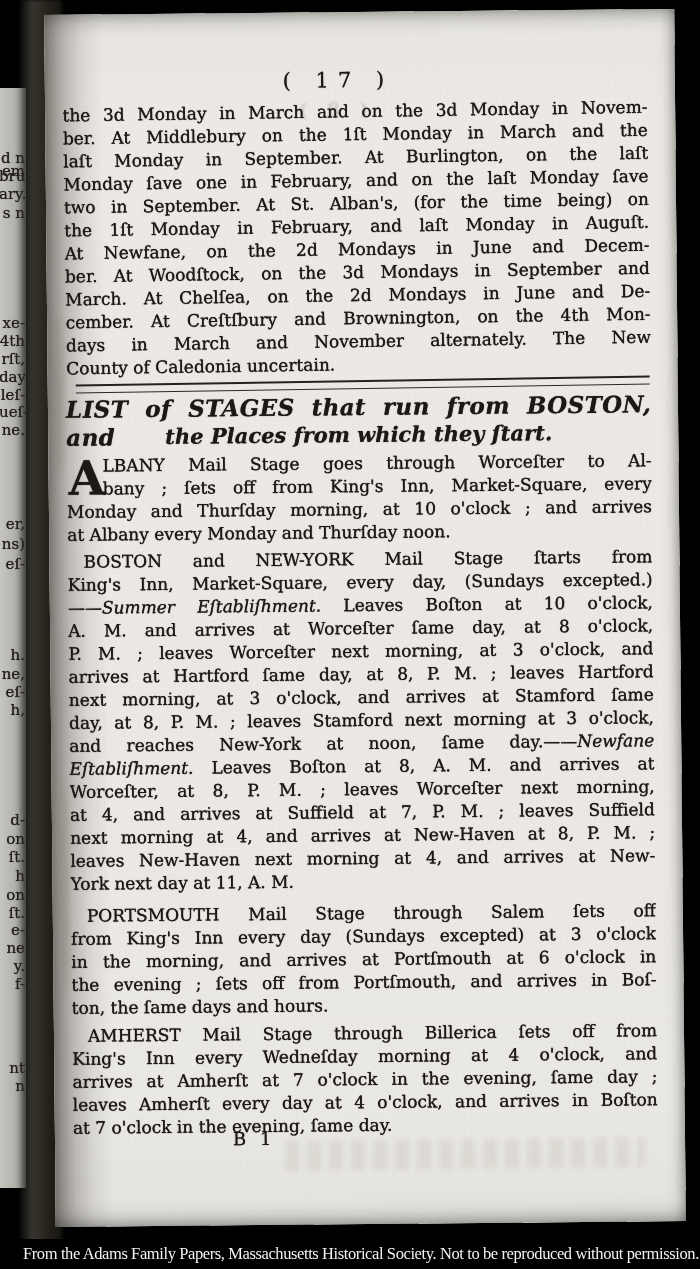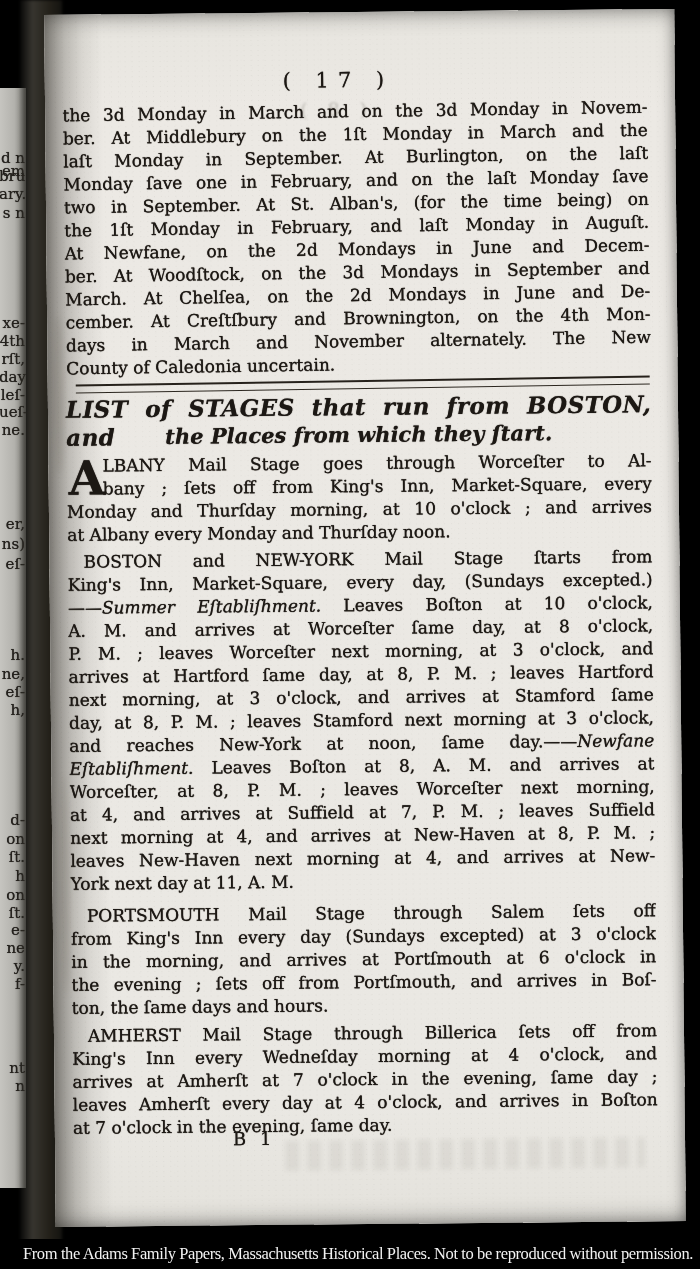--- a/index.html
+++ b/index.html
@@ -199,16 +199,16 @@
       </div>
 
     <div class="sig">B 1</div>
 
     <div class="ghost-streak"></div>
     <div class="stain s1"></div>
     <div class="stain s2"></div>
   </div>
 
   <div class="caption">
-    <span>From the Adams Family Papers, Massachusetts Historical Places. Not to be reproduced without permission.</span>
+    <span>From the Adams Family Papers, Massachusetts Historical Society. Not to be reproduced without permission.</span>
   </div>
 
 </div>
 
 </body></html>

